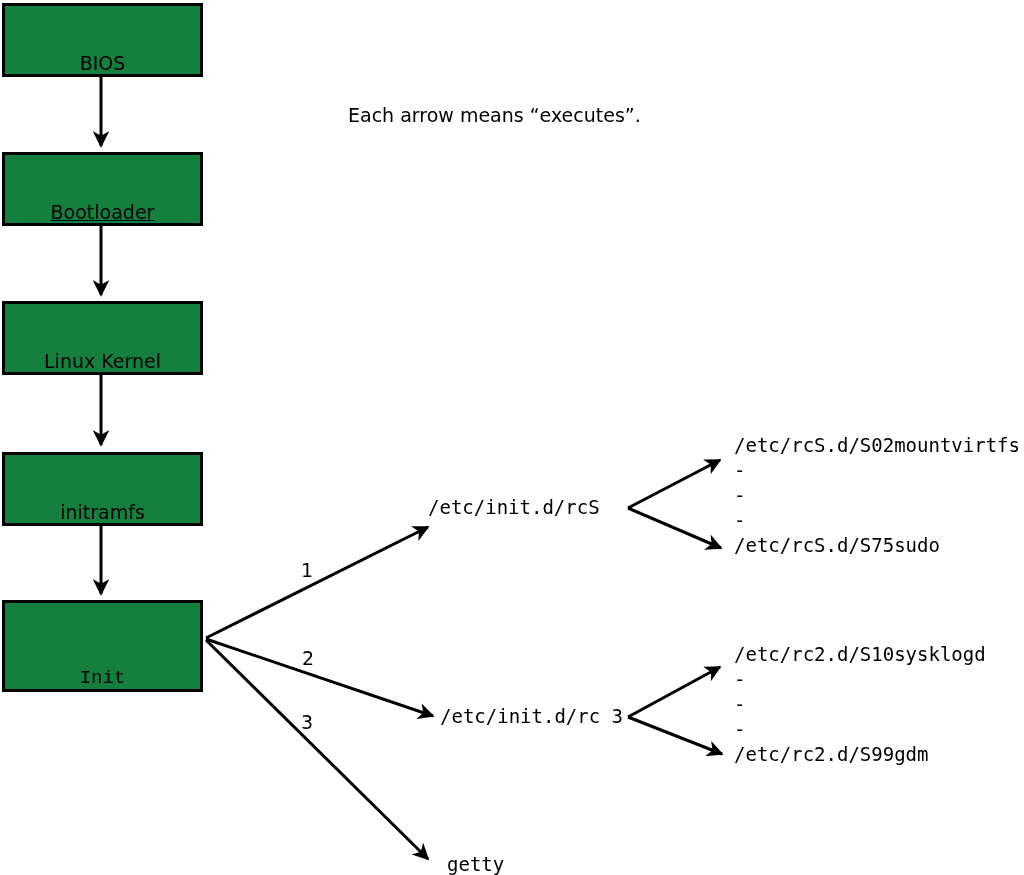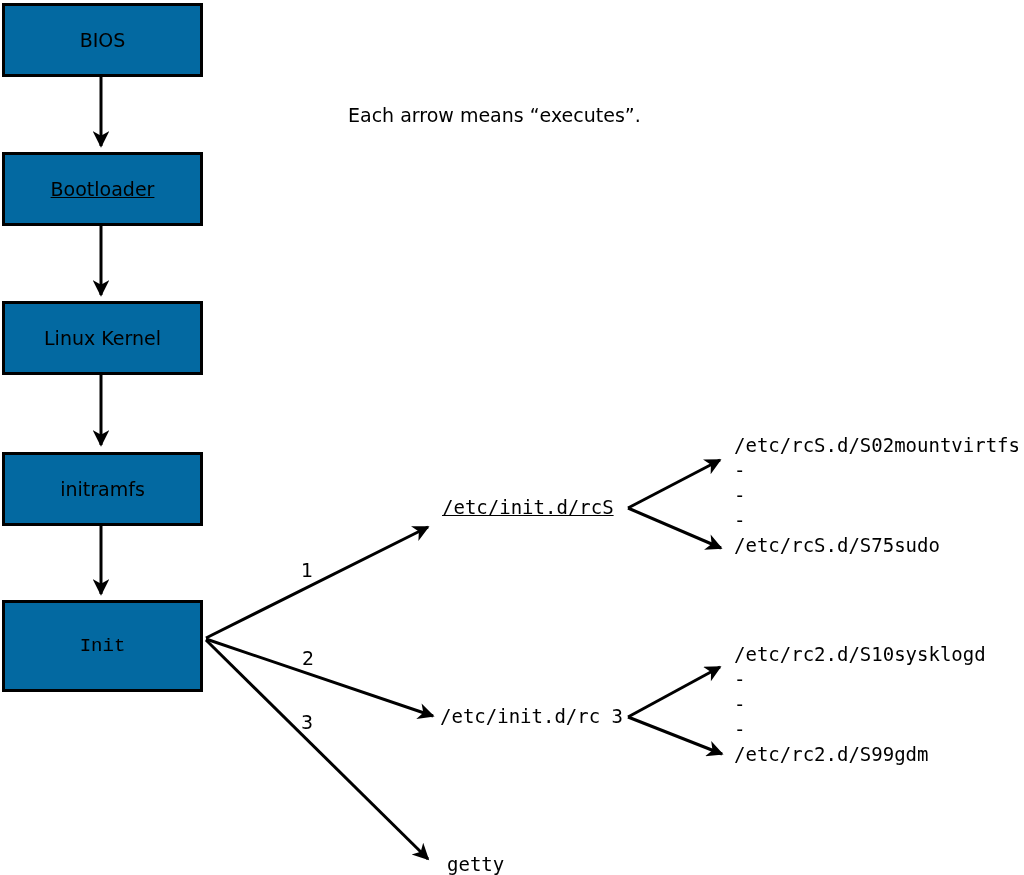--- a/index.html
+++ b/index.html
@@ -23,23 +23,23 @@
     width: 1024px;
     height: 875px;
   }
   .node-box {
     position: absolute;
     left: 2px;
     width: 201px;
     height: 74px;
     box-sizing: border-box;
     border: 3px solid #000000;
-    background: #0369a1;
+    background: #15803d;
     display: flex;
-    align-items: center;
+    align-items: flex-end;
     justify-content: center;
     font-size: 19px;
   }
   .box-bios        { top: 3px; }
   .box-bootloader  { top: 152px; text-decoration: underline; }
   .box-kernel      { top: 301px; }
   .box-initramfs   { top: 452px; }
   .box-init        { top: 600px; height: 92px; font-family: Liberation Mono, monospace; }
   .caption {
     position: absolute;
@@ -61,21 +61,21 @@
   .num-3 { left: 297px; top: 711px; }
   .mono {
     font-family: "DejaVu Sans Mono", "Liberation Mono", monospace;
     font-size: 19px;
     white-space: pre;
   }
   .script-label {
     position: absolute;
     line-height: 24px;
   }
-  .label-rcS   { left: 442px; top: 495px; text-decoration: underline; }
+  .label-rcS   { left: 428px; top: 495px; }
   .label-rc2   { left: 440px; top: 704px; }
   .label-getty { left: 447px; top: 852px; }
   .fan-stack {
     position: absolute;
     left: 734px;
   }
   .fan-stack .fan-line {
     line-height: 25px;
     height: 25px;
   }

